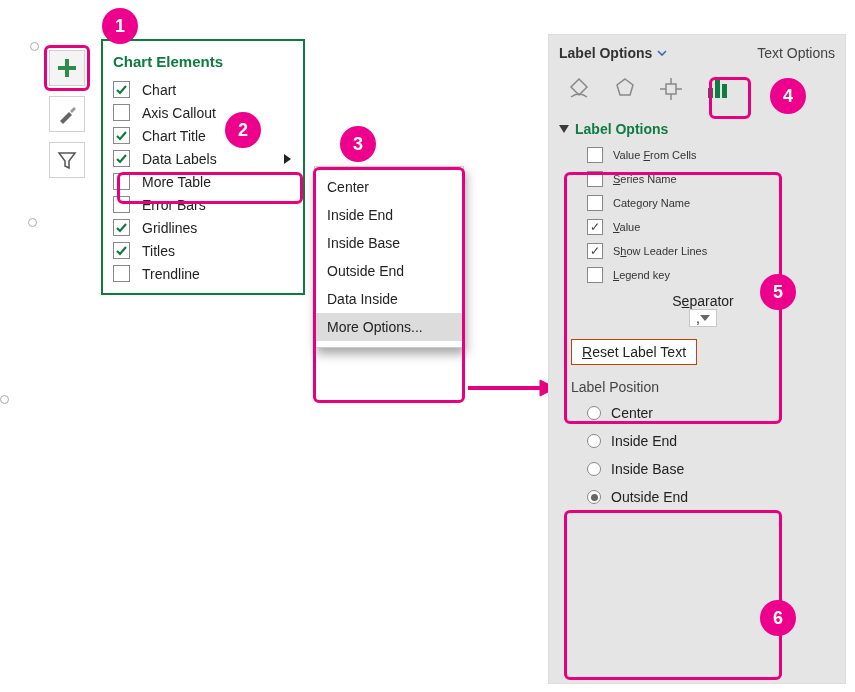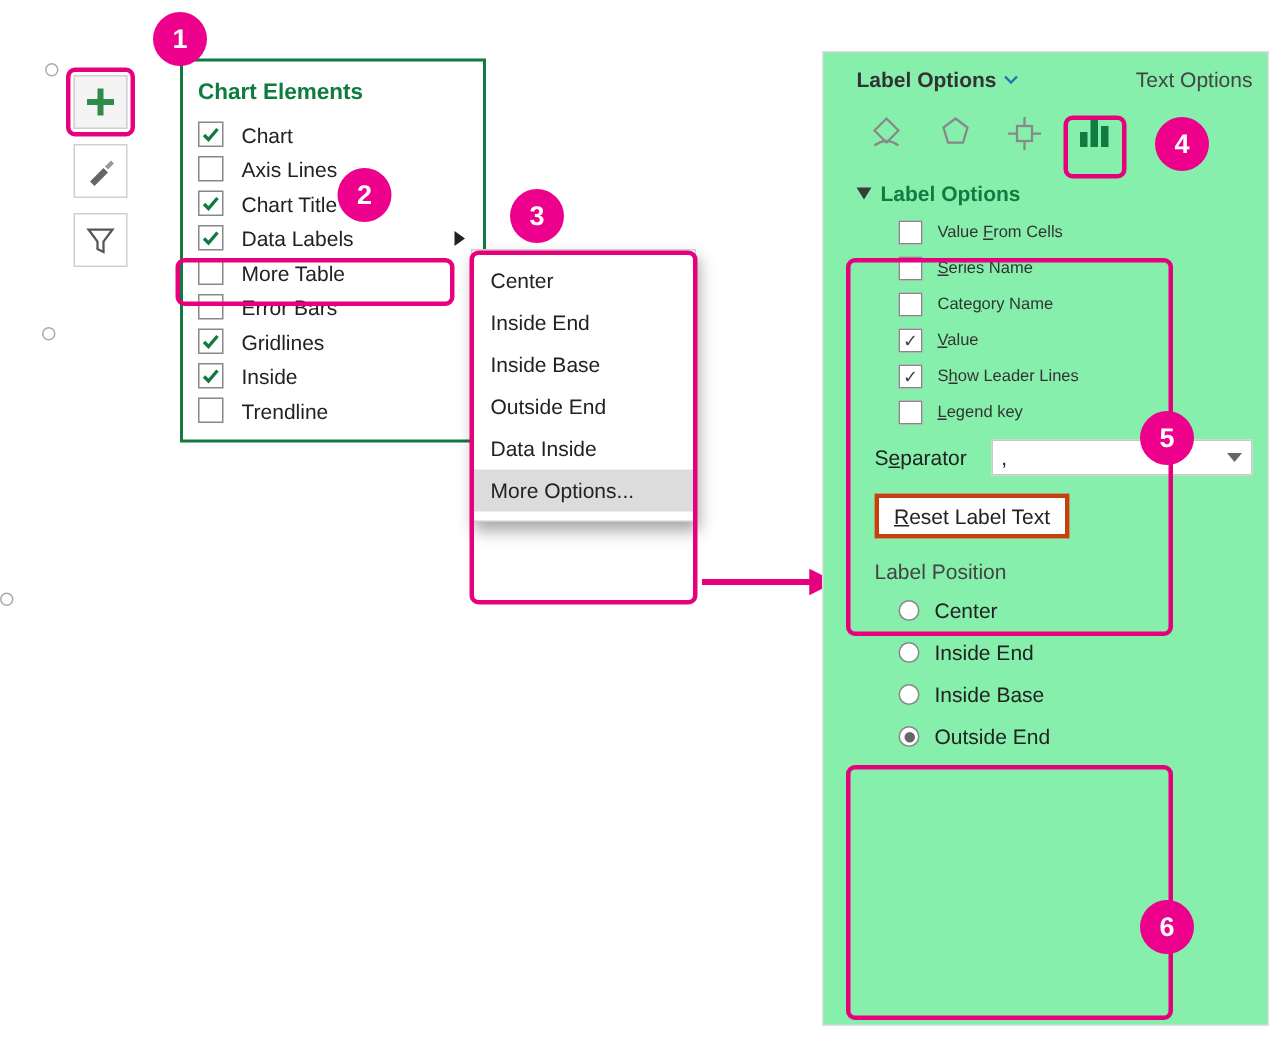--- a/index.html
+++ b/index.html
@@ -25,21 +25,21 @@
   .left-tool.plus { left: 49px; top: 50px; background:#f4f4f4;}
   .left-tool.brush { left: 49px; top: 96px; }
   .left-tool.funnel { left: 49px; top: 142px; }
 
   
   .sel-dot { position:absolute; width:9px; height:9px; border:1px solid #aaa; border-radius:50%; background:#fff;}
 
   
   .chart-elements {
     position: absolute;
-    left: 120px; top: 39px;
+    left: 101px; top: 39px;
     width: 204px;
     border: 2px solid #0f7b3e;
     background: #fff;
     padding: 6px 6px 8px 6px;
   }
   .chart-elements .title {
     color: #0f7b3e; font-weight:bold; font-size:15px;
     padding: 6px 4px 8px 4px;
   }
   .ce-item {
@@ -73,23 +73,23 @@
   .submenu .mi.hl { background:#dcdcdc; }
 
   
   .big-arrow { position:absolute; left:468px; top:378px; stroke:#e6007e; fill:#e6007e; }
 
   
   .format-pane {
     position:absolute;
     left:548px; top:34px;
     width:298px; height:650px;
-    background:#86efac;
+    background:#e5e5e5;
     border:1px solid #ddd;
-    padding: 10px 10px 0 22px;
+    padding: 10px 10px 0 10px;
   }
   .fp-tabs { display:flex; gap:12px; align-items:center; margin-bottom:8px;}
   .fp-tabs .tab-l {
     font-weight:600; color:#333;
     display:flex; align-items:center; gap:4px;
     cursor: pointer;
   }
   .fp-tabs .tab-l.inactive { font-weight:400; color:#444; margin-left:auto;}
   .fp-tabs .chev { color:#2f6fb0; }
 
@@ -105,25 +105,25 @@
   .opt .cb2 {
     width:16px; height:16px; border:1px solid #888; margin-right:10px;
     background:#fff; display:flex; align-items:center; justify-content:center;
   }
   .opt .cb2.checked::after{
     content:"✓"; color:#444; font-size:12px; line-height:1;
   }
   .opt .lbl2 { color:#333; font-size:11px;}
   .opt .lbl2 .ul { text-decoration: underline; }
 
-  .sep-row { display:flex; align-items:center; padding:6px 0 6px 12px; gap:16px;}
+  .sep-row { display:flex; align-items:center; padding:6px 0 6px 12px; gap:0;flex-direction:column;}
   .sep-row .dd { flex:1; background:#fff; border:1px solid #c8c8c8; height:24px; display:flex; align-items:center; justify-content:space-between; padding:0 6px;}
   .sep-row .dd .car { width:0;height:0;border-left:5px solid transparent;border-right:5px solid transparent;border-top:6px solid #666;}
 
-  .reset-btn { margin:6px 0 8px 12px; background:#fff; border:3px solid #c2410c; padding:4px 10px; cursor:pointer; display:inline-block;}
+  .reset-btn { margin:6px 0 8px 12px; background:#fff; border:1px solid #c2410c; padding:4px 10px; cursor:pointer; display:inline-block;}
   .reset-btn .ul { text-decoration:underline;}
 
   .radio-opt { display:flex; align-items:center; padding:6px 0 6px 28px; cursor:pointer;}
   .radio-opt .r { width:14px; height:14px; border:1px solid #888; border-radius:50%; margin-right:10px; background:#fff; display:flex; align-items:center; justify-content:center;}
   .radio-opt .r.sel::after{content:""; width:7px;height:7px;background:#666;border-radius:50%;}
 
   
   .redbox { position:absolute; border:3px solid #e6007e; border-radius:6px; pointer-events:none; }
   .redbox.r1 { left:44px; top:45px; width:46px; height:46px; }
   .redbox.r2 { left:117px; top:172px; width:186px; height:32px; }
@@ -172,21 +172,21 @@
       <div class="ce-item">
         <span class="cb checked">
           <svg width="13" height="13">
             <path d="M2 7 L5 10 L11 3" stroke="#0f7b3e" stroke-width="2.2" fill="none"></path>
           </svg>
         </span>
         <span class="lbl">Chart</span>
       </div>
       <div class="ce-item">
         <span class="cb"></span>
-        <span class="lbl">Axis Lines</span>
+        <span class="lbl">Axis Callout</span>
       </div>
       <div class="ce-item">
         <span class="cb checked">
           <svg width="13" height="13">
             <path d="M2 7 L5 10 L11 3" stroke="#0f7b3e" stroke-width="2.2" fill="none"></path>
           </svg>
         </span>
         <span class="lbl">Chart Title</span>
       </div>
       <div class="ce-item">
@@ -213,21 +213,21 @@
           </svg>
         </span>
         <span class="lbl">Gridlines</span>
       </div>
       <div class="ce-item">
         <span class="cb checked">
           <svg width="13" height="13">
             <path d="M2 7 L5 10 L11 3" stroke="#0f7b3e" stroke-width="2.2" fill="none"></path>
           </svg>
         </span>
-        <span class="lbl">Inside</span>
+        <span class="lbl">Titles</span>
       </div>
       <div class="ce-item">
         <span class="cb"></span>
         <span class="lbl">Trendline</span>
       </div>
     </div>
 </div>
 
 <div class="submenu">
   <div id="sm-list">

